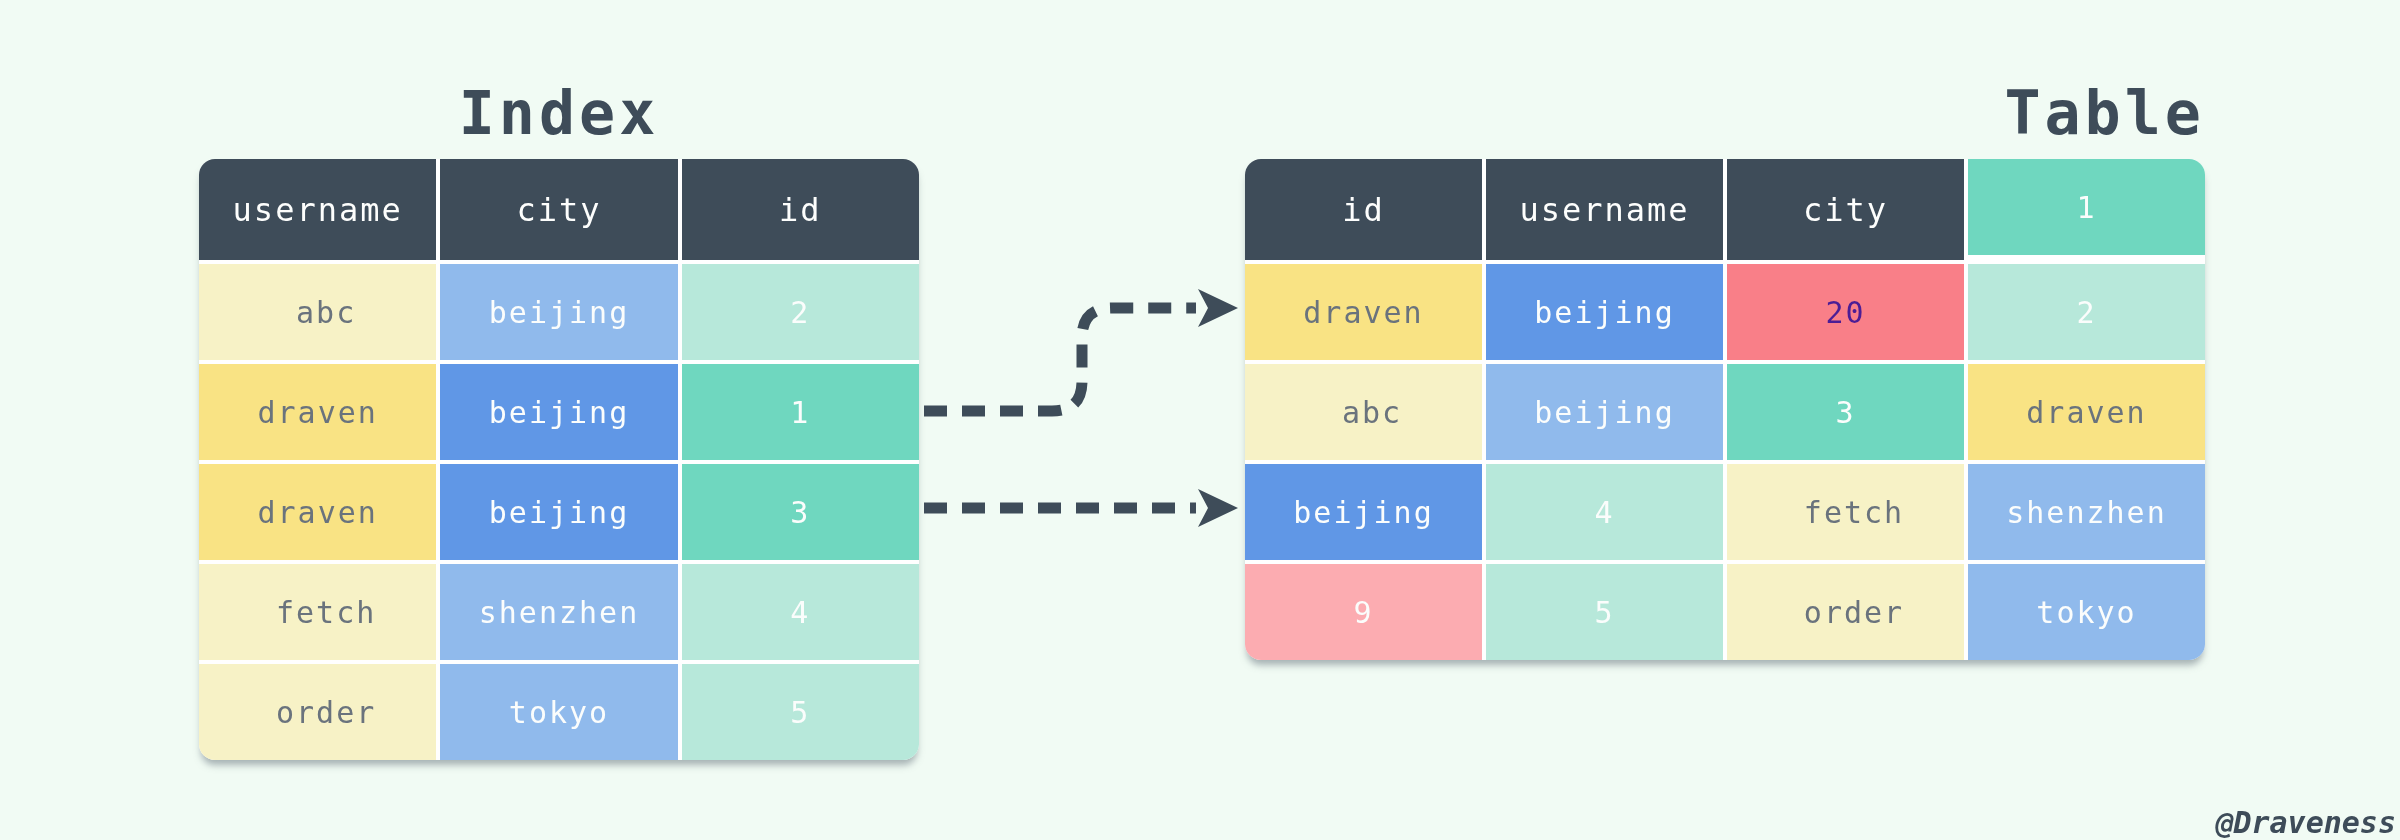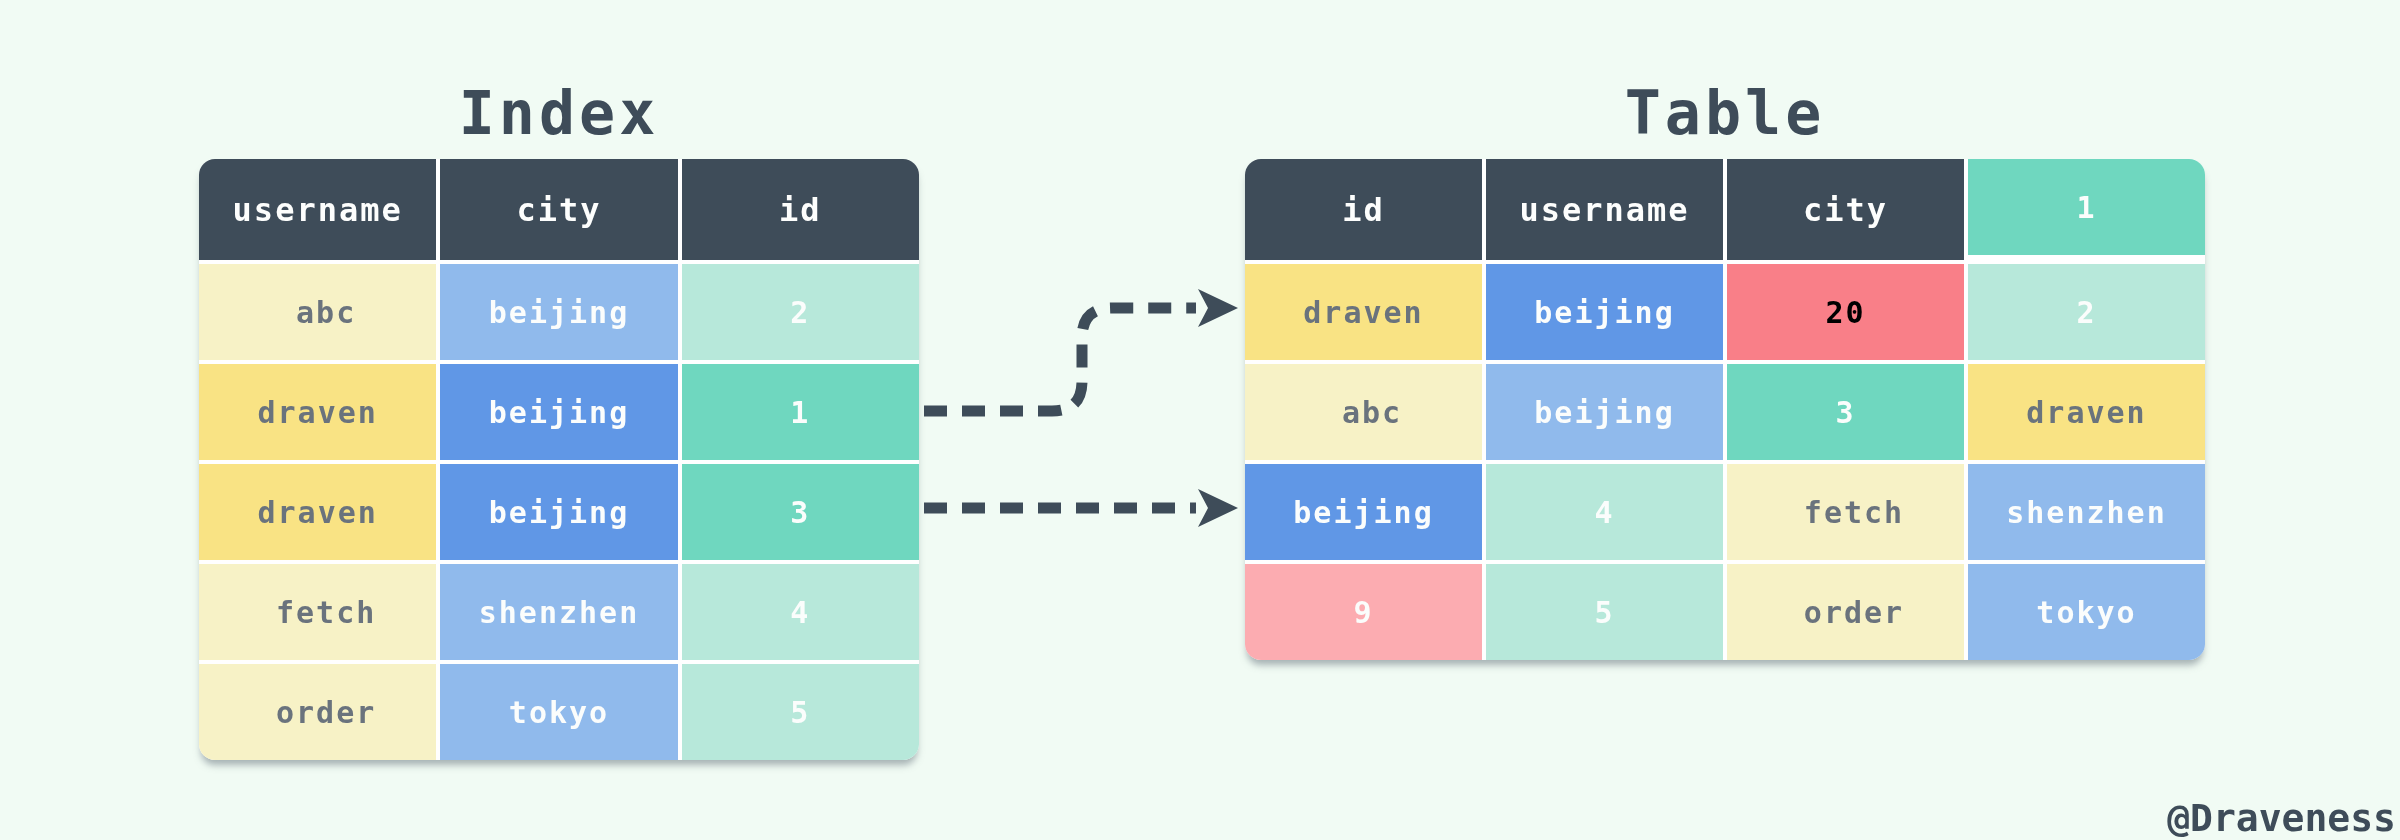--- a/index.html
+++ b/index.html
@@ -12,81 +12,82 @@
   }
   .diagram-title {
     position: absolute;
     text-align: center;
     font-size: 60px;
     font-weight: bold;
     letter-spacing: 4px;
     color: var(--ink, #3e4c59);
   }
   #index-title { left: 199px; top: 78px; width: 720px; }
-  #main-title  { left: 1245px; top: 78px; width: 960px; }
+  #main-title  { left: 1245px; top: 78px; width: 960px; text-align: right; }
 
   .data-table {
     position: absolute;
     top: 159px;
     display: grid;
     gap: 4px;
     background: #ffffff;
     border-radius: 16px;
     overflow: hidden;
     box-shadow: 0 7px 7px -2px rgba(93, 108, 118, 0.5);
   }
   #index-table { left: 199px; width: 720px; grid-template-columns: repeat(3, 1fr); }
   #main-table  { left: 1245px; width: 960px; grid-template-columns: repeat(4, 1fr); }
 
   .cell {
     display: flex;
     align-items: center;
     justify-content: center;
     font-size: 30px;
-    font-weight: bold;
+    font-weight: normal;
     height: 96px;
     letter-spacing: 2px;
     text-align: right;
   }
   .cell.header {
     height: 101px;
     background: var(--ink, #3e4c59);
     color: #fdfefd;
     font-size: 32px;
   }
   .cell.yellow.light  { background: var(--yellow-light);  color: var(--cellink); padding-left: 17px; }
   .cell.yellow.strong { background: var(--yellow-strong); color: var(--cellink); }
   .cell.blue.light    { background: var(--blue-light);    color: #fbfdfc; }
   .cell.blue.strong   { background: var(--blue-strong);   color: #fbfdfc; }
   .cell.teal.light    { background: var(--teal-light);    color: #fbfdfc; }
   .cell.teal.strong   { background: var(--teal-strong);   color: #fbfdfc; }
   .cell.red.light     { background: var(--red-light);     color: #fbfdfc; }
-  .cell.red.strong    { background: var(--red-strong);    color: #000000; }
+  .cell.red.strong    { background: var(--red-strong);    color: #4c1d95; }
 
   #arrow-layer {
     position: absolute;
     left: 0; top: 0;
     width: 2400px; height: 840px;
     pointer-events: none;
   }
   .arrow-path {
     fill: none;
     stroke: var(--ink, #3e4c59);
     stroke-width: 11;
     stroke-dasharray: 23 15;
   }
   .arrow-head { fill: var(--ink, #3e4c59); }
 
   #watermark {
     position: absolute;
     right: 4px;
     bottom: 0px;
-    font-size: 38px;
+    font-size: 30px;
     font-weight: bold;
     color: var(--ink, #3e4c59);
+    font-style: italic;
   }
 </style>
 </head>
 <body>
 
 <div id="index-title" class="diagram-title">Index</div>
 <div id="main-title" class="diagram-title">Table</div>
 
 <div id="index-table" class="data-table">
   <div class="cell header">username</div>

